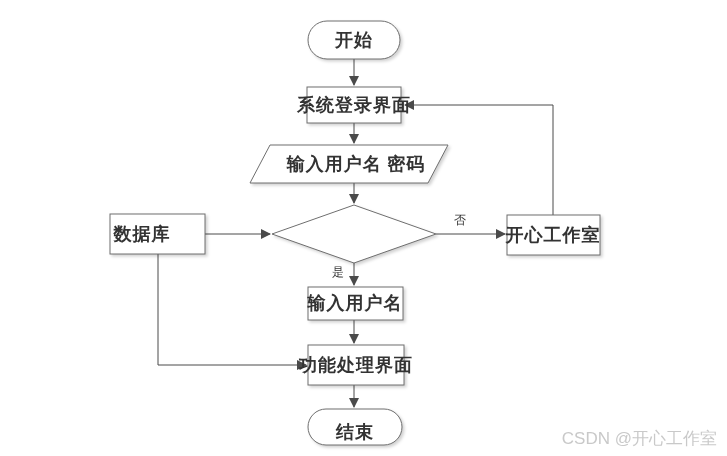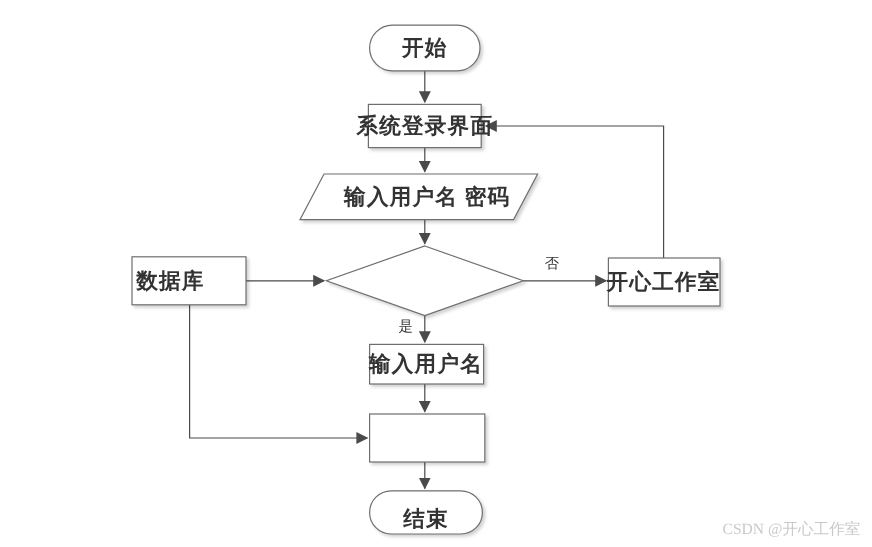--- a/index.html
+++ b/index.html
@@ -18,22 +18,22 @@
     color:var(--text,#333333);font-size:18px;white-space:nowrap;
     letter-spacing:1px;text-align:center;font-weight:bold;
   }
   .edge-label{
     position:absolute;transform:translate(-50%,-50%);
     color:var(--text,#333333);font-size:12px;white-space:nowrap;
     background:#ffffff;padding:0 1px;
   }
   .watermark{
     position:absolute;right:10px;bottom:6px;
-    color:var(--watermark,#c9c9c9);font-size:13px;white-space:nowrap;
-    font-family:Liberation Serif, serif;
+    color:var(--watermark,#c9c9c9);font-size:17px;white-space:nowrap;
+    font-family:Liberation Sans, sans-serif;
     margin-top:32px;
   }
 </style>
 </head>
 <body>
 
 <div class="canvas">
 
   <svg class="diagram-layer" width="727" height="456" viewBox="0 0 727 456">
     <defs>
@@ -63,19 +63,20 @@
     <rect class="shape" x="308" y="345" width="96" height="40"></rect>
     <rect class="shape" x="308" y="409" width="94" height="36" rx="18"></rect>
   </svg>
 
   <div class="node-label" style="left:354px;top:40px;">开始</div>
   <div class="node-label" style="left:356px;top:164px;">输入用户名 密码</div>
   <div class="node-label" style="left:354px;top:105px;">系统登录界面</div>
   <div class="node-label" style="left:142px;top:234px;">数据库</div>
   <div class="node-label" style="left:553px;top:235px;">开心工作室</div>
   <div class="node-label" style="left:355px;top:303px;">输入用户名</div>
+  <div class="node-label" style="left:356px;top:365px;">功能处理界面</div>
   <div class="node-label" style="left:355px;top:432px;">结束</div>
 
   <div class="edge-label" style="left:338px;top:272px;">是</div>
   <div class="edge-label" style="left:460px;top:220px;">否</div>
 
   <div class="watermark">CSDN @开心工作室</div>
 </div>
 
 </body></html>

